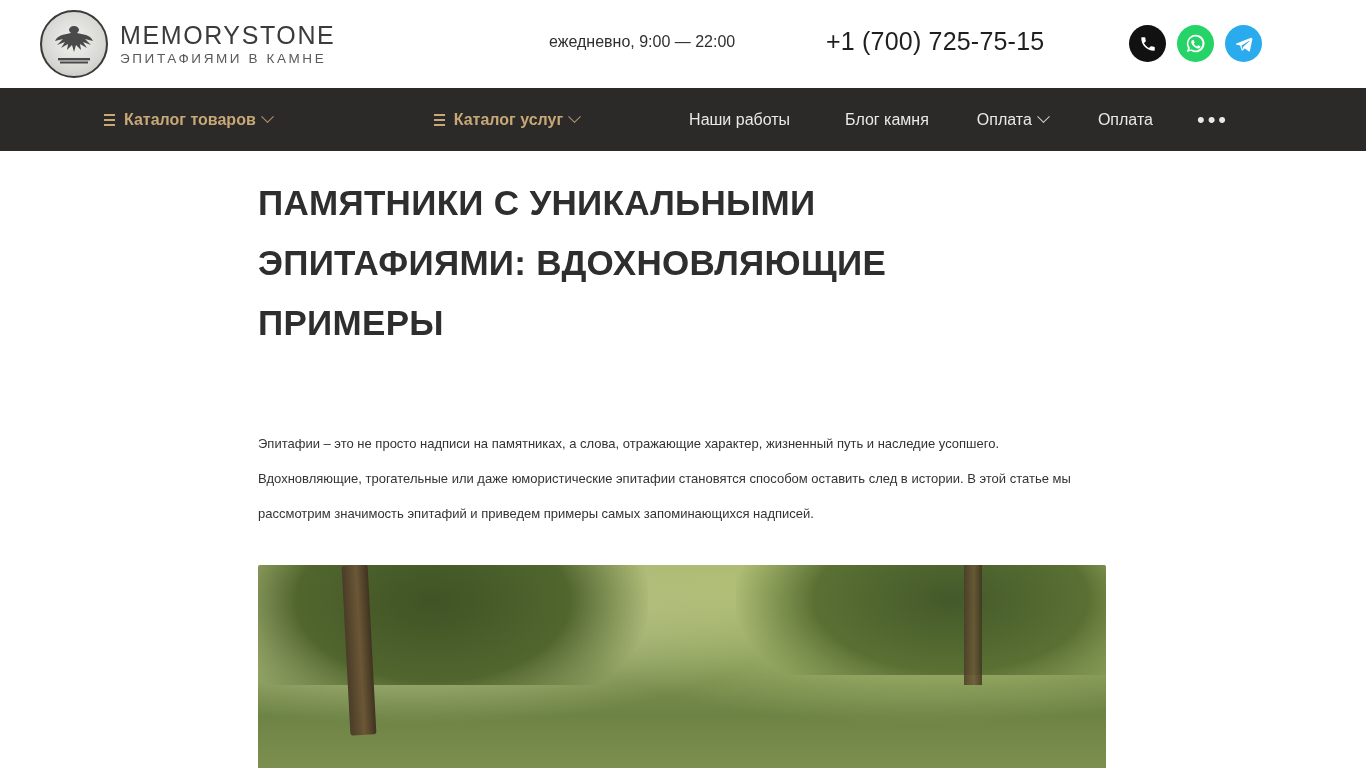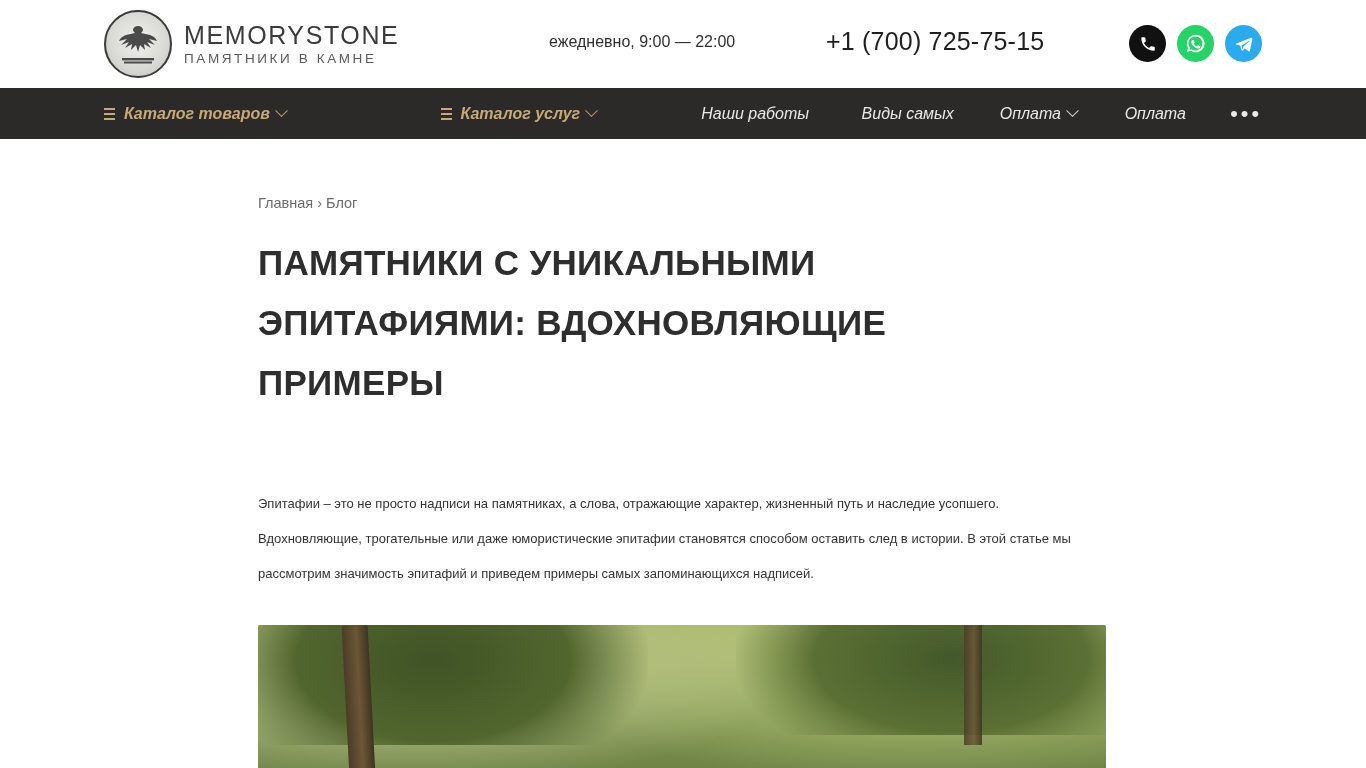--- a/index.html
+++ b/index.html
@@ -12,21 +12,21 @@
     background: #ffffff;
     font-family: "Liberation Sans", sans-serif;
   }
 
   
   .topbar {
     height: 88px;
     background: #ffffff;
     display: flex;
     align-items: center;
-    padding: 0 104px;
+    padding: 0 40px;
     position: relative;
   }
   .logo-wrap {
     display: flex;
     align-items: center;
     gap: 12px;
     width: 300px;
   }
   .logo-emblem {
     width: 68px;
@@ -88,27 +88,26 @@
     justify-content: center;
     cursor: pointer;
   }
   .social svg { display: block; }
   .s-phone { background: #111111; }
   .s-whatsapp { background: #25d366; }
   .s-telegram { background: #2aabee; }
 
   
   .nav {
-    height: 51px;
+    height: 63px;
     background: #2b2a28;
     display: flex;
     align-items: center;
     padding: 0 104px;
     color: #e8e8e8;
-    font-style: italic;
   }
   .nav-inner {
     display: flex;
     align-items: center;
     width: 100%;
   }
   .nav-item {
     font-size: 16px;
     color: #e9e9e9;
     display: flex;
@@ -240,21 +239,21 @@
       <svg width="56" height="56" viewBox="0 0 56 56" aria-hidden="true">
         <g fill="#4a4a4a">
           <path d="M28 10 c-3 0-5 2-5 4 0 1 1 2 2 3 l-9 2 c-3 1-6 3-7 6 l8-2 -6 6 8-3 -4 6 7-4 -1 6 5-5 2 7 2-7 5 5 -1-6 7 4 -4-6 8 3 -6-6 8 2 c-1-3-4-5-7-6 l-9-2 c1-1 2-2 2-3 0-2-2-4-5-4z"></path>
           <rect x="12" y="42" width="32" height="2.4"></rect>
           <rect x="14" y="45.5" width="28" height="2"></rect>
         </g>
       </svg>
     </div>
     <div class="logo-text">
       <div class="logo-title">MEMORYSTONE</div>
-      <div class="logo-sub">ПАМЯТНИКИ В КАМНЕ</div>
+      <div class="logo-sub">ЭПИТАФИЯМИ В КАМНЕ</div>
     </div>
   </div>
 
   <div class="schedule">ежедневно, 9:00 — 22:00</div>
 
   <a class="phone" href="#">+1 (700) 725-75-15</a>
 
   <div class="socials">
     <div class="social s-phone">
       <svg width="18" height="18" viewBox="0 0 24 24" fill="#ffffff" aria-hidden="true">
@@ -301,21 +300,21 @@
 
     <div class="nav-gap-2"></div>
 
     <div class="nav-item">
       <span>Наши работы</span>
     </div>
 
     <div class="nav-gap-3"></div>
 
     <div class="nav-item">
-      <span>Виды самых</span>
+      <span>Блог камня</span>
     </div>
 
     <div class="nav-gap-4"></div>
 
     <div class="nav-item">
       <span>Оплата</span>
       <span class="chev"></span>
     </div>
 
     <div class="nav-gap-5"></div>
@@ -324,23 +323,20 @@
       <span>Оплата</span>
     </div>
 
     <div class="nav-dots">•••</div>
   </div>
 </nav>
 
 <main class="content">
   <div class="inner">
 
-    <div class="breadcrumb">
-      <a href="#">Главная</a><span class="sep">›</span><a href="#">Блог</a>
-    </div>
 
     <h1 class="page-title">ПАМЯТНИКИ С УНИКАЛЬНЫМИ ЭПИТАФИЯМИ: ВДОХНОВЛЯЮЩИЕ ПРИМЕРЫ</h1>
 
     <p class="lead">Эпитафии – это не просто надписи на памятниках, а слова, отражающие характер, жизненный путь и наследие усопшего. Вдохновляющие, трогательные или даже юмористические эпитафии становятся способом оставить след в истории. В этой статье мы рассмотрим значимость эпитафий и приведем примеры самых запоминающихся надписей.</p>
 
     <div class="hero-img">
       <div class="canopy"></div>
       <div class="canopy2"></div>
       <div class="trunk"></div>
       <div class="trunk2"></div>

